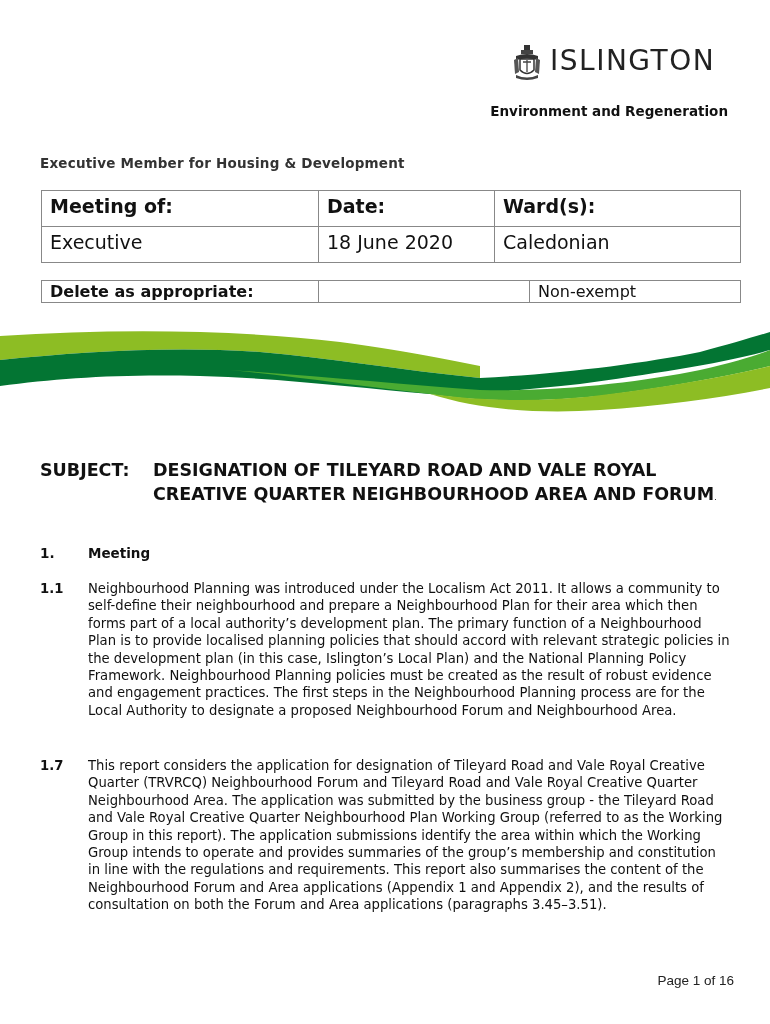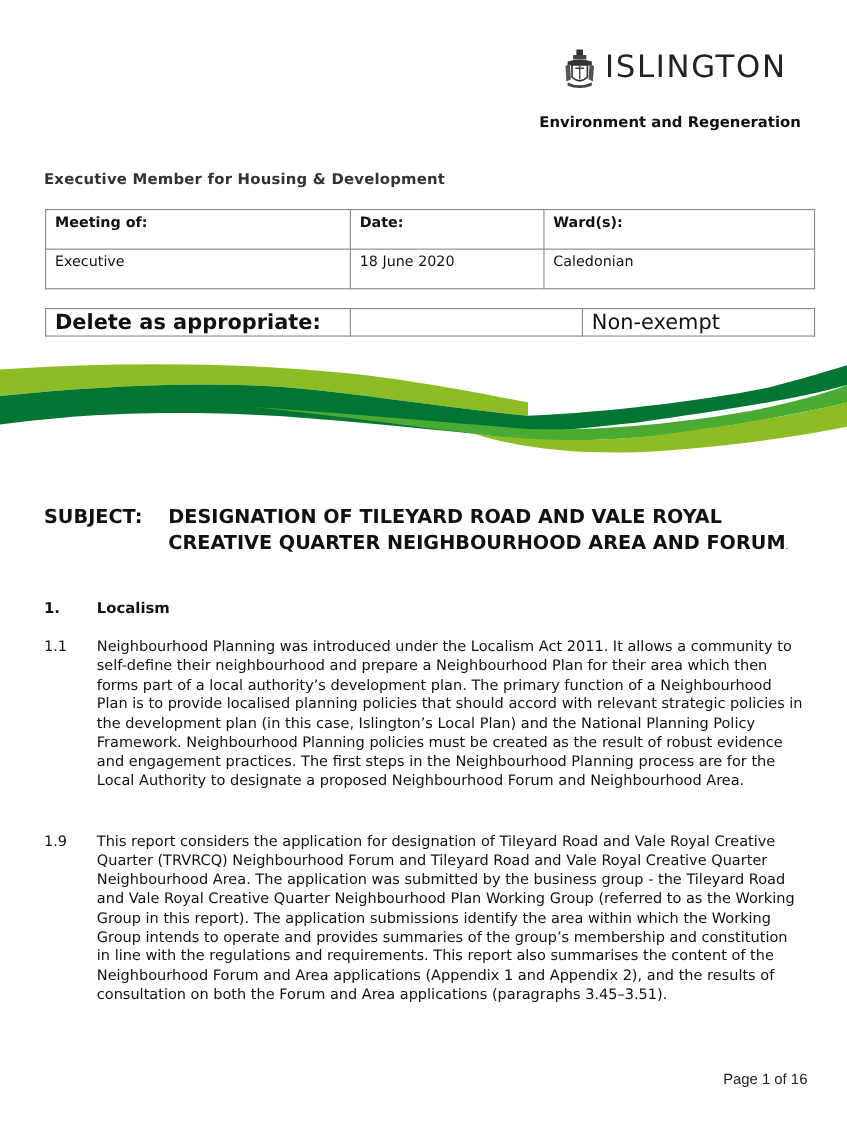--- a/index.html
+++ b/index.html
@@ -6,44 +6,44 @@
     html, body { width: 770px; height: 1024px; background: #ffffff; overflow: hidden; }
     body { position: relative; font-family: "DejaVu Sans", sans-serif; color: #111; }
 
     .logo { position: absolute; left: 512px; top: 44px; height: 40px; display: flex; align-items: flex-start; }
     .crest { width: 30px; height: 38px; margin-right: 8px; }
     .logo-text { font-family: "DejaVu Sans", sans-serif; font-size: 28px; letter-spacing: 1.5px; color: #222; font-weight: normal; }
 
     .address { position: absolute; right: 42px; top: 102px; text-align: center; font-size: 13.5px; font-weight: bold; line-height: 19px; color: #111; }
     .exec-member { position: absolute; left: 40px; top: 155px; font-size: 13.5px; font-weight: bold; color: #333; letter-spacing: 0.2px; }
 
-    table.meeting { position: absolute; left: 41px; top: 190px; width: 700px; border-collapse: collapse; font-size: 13px; }
+    table.meeting { position: absolute; left: 41px; top: 190px; width: 700px; border-collapse: collapse; font-size: 19px; }
     table.meeting td { border: 1.5px solid #888; vertical-align: top; padding: 4px 8px; height: 36px; }
     table.meeting td.h { font-weight: bold; }
     table.meeting td.c1 { width: 277px; }
     table.meeting td.c2 { width: 176px; }
 
-    table.delete { position: absolute; left: 41px; top: 280px; width: 700px; border-collapse: collapse; font-size: 19px; }
+    table.delete { position: absolute; left: 41px; top: 280px; width: 700px; border-collapse: collapse; font-size: 16px; }
     table.delete td { border: 1.5px solid #888; padding: 1px 8px; height: 19px; }
     table.delete td.h { font-weight: bold; width: 277px; }
     table.delete td.c2 { width: 211px; }
 
     .wave { position: absolute; left: 0; top: 330px; width: 770px; height: 90px; }
 
     .subject { position: absolute; left: 40px; top: 458px; font-size: 17.5px; font-weight: bold; line-height: 24px; color: #111; }
     .subject .lbl { position: absolute; left: 0; top: 0; white-space: nowrap; }
     .subject .txt { position: absolute; left: 113px; top: 0; width: 580px; }
     .subject .dot { font-size: 8px; font-weight: normal; }
 
     .section { position: absolute; left: 40px; top: 545px; font-size: 13.5px; font-weight: bold; }
     .section .num { position: absolute; left: 0; }
     .section .title { position: absolute; left: 48px; white-space: nowrap; }
 
     .para { position: absolute; left: 40px; width: 690px; font-size: 13.2px; line-height: 17.4px; color: #111; }
-    .para .num { position: absolute; left: 0; top: 0; }
+    .para .num { position: absolute; left: 0; top: 0; font-weight: bold; }
     .para .body { position: absolute; left: 48px; top: 0; width: 642px; }
     .p11 { top: 580px; }
     .p12 { top: 757px; }
 
     .footer { position: absolute; right: 36px; top: 973px; font-family: "Liberation Sans", sans-serif; font-size: 13.5px; color: #222; }
   </style>
 </head>
 <body>
 
 <div class="logo">
@@ -102,26 +102,26 @@
   <path d="M430 64 C490 72 550 72 610 64 C670 56 720 48 770 36 L770 58 C720 68 660 76 600 80 C540 84 480 80 430 64 Z" fill="#8dbd24"></path>
 </svg>
 
 <div class="subject">
   <span class="lbl">SUBJECT:</span>
   <div class="txt"><span>DESIGNATION OF TILEYARD ROAD AND VALE ROYAL CREATIVE QUARTER NEIGHBOURHOOD AREA AND FORUM</span><span class="dot">.</span></div>
 </div>
 
 <div class="section">
   <span class="num">1.</span>
-  <span class="title">Localism</span>
+  <span class="title">Meeting</span>
 </div>
 
 <div class="para p11">
   <span class="num">1.1</span>
   <div class="body">Neighbourhood Planning was introduced under the Localism Act 2011. It allows a community to self-define their neighbourhood and prepare a Neighbourhood Plan for their area which then forms part of a local authority’s development plan. The primary function of a Neighbourhood Plan is to provide localised planning policies that should accord with relevant strategic policies in the development plan (in this case, Islington’s Local Plan) and the National Planning Policy Framework. Neighbourhood Planning policies must be created as the result of robust evidence and engagement practices. The first steps in the Neighbourhood Planning process are for the Local Authority to designate a proposed Neighbourhood Forum and Neighbourhood Area.</div>
 </div>
 
 <div class="para p12">
-  <span class="num">1.9</span>
+  <span class="num">1.7</span>
   <div class="body">This report considers the application for designation of Tileyard Road and Vale Royal Creative Quarter (TRVRCQ) Neighbourhood Forum and Tileyard Road and Vale Royal Creative Quarter Neighbourhood Area. The application was submitted by the business group - the Tileyard Road and Vale Royal Creative Quarter Neighbourhood Plan Working Group (referred to as the Working Group in this report). The application submissions identify the area within which the Working Group intends to operate and provides summaries of the group’s membership and constitution in line with the regulations and requirements. This report also summarises the content of the Neighbourhood Forum and Area applications (Appendix 1 and Appendix 2), and the results of consultation on both the Forum and Area applications (paragraphs 3.45–3.51).</div>
 </div>
 
 <div class="footer">Page 1 of 16</div>
 
 </body></html>

